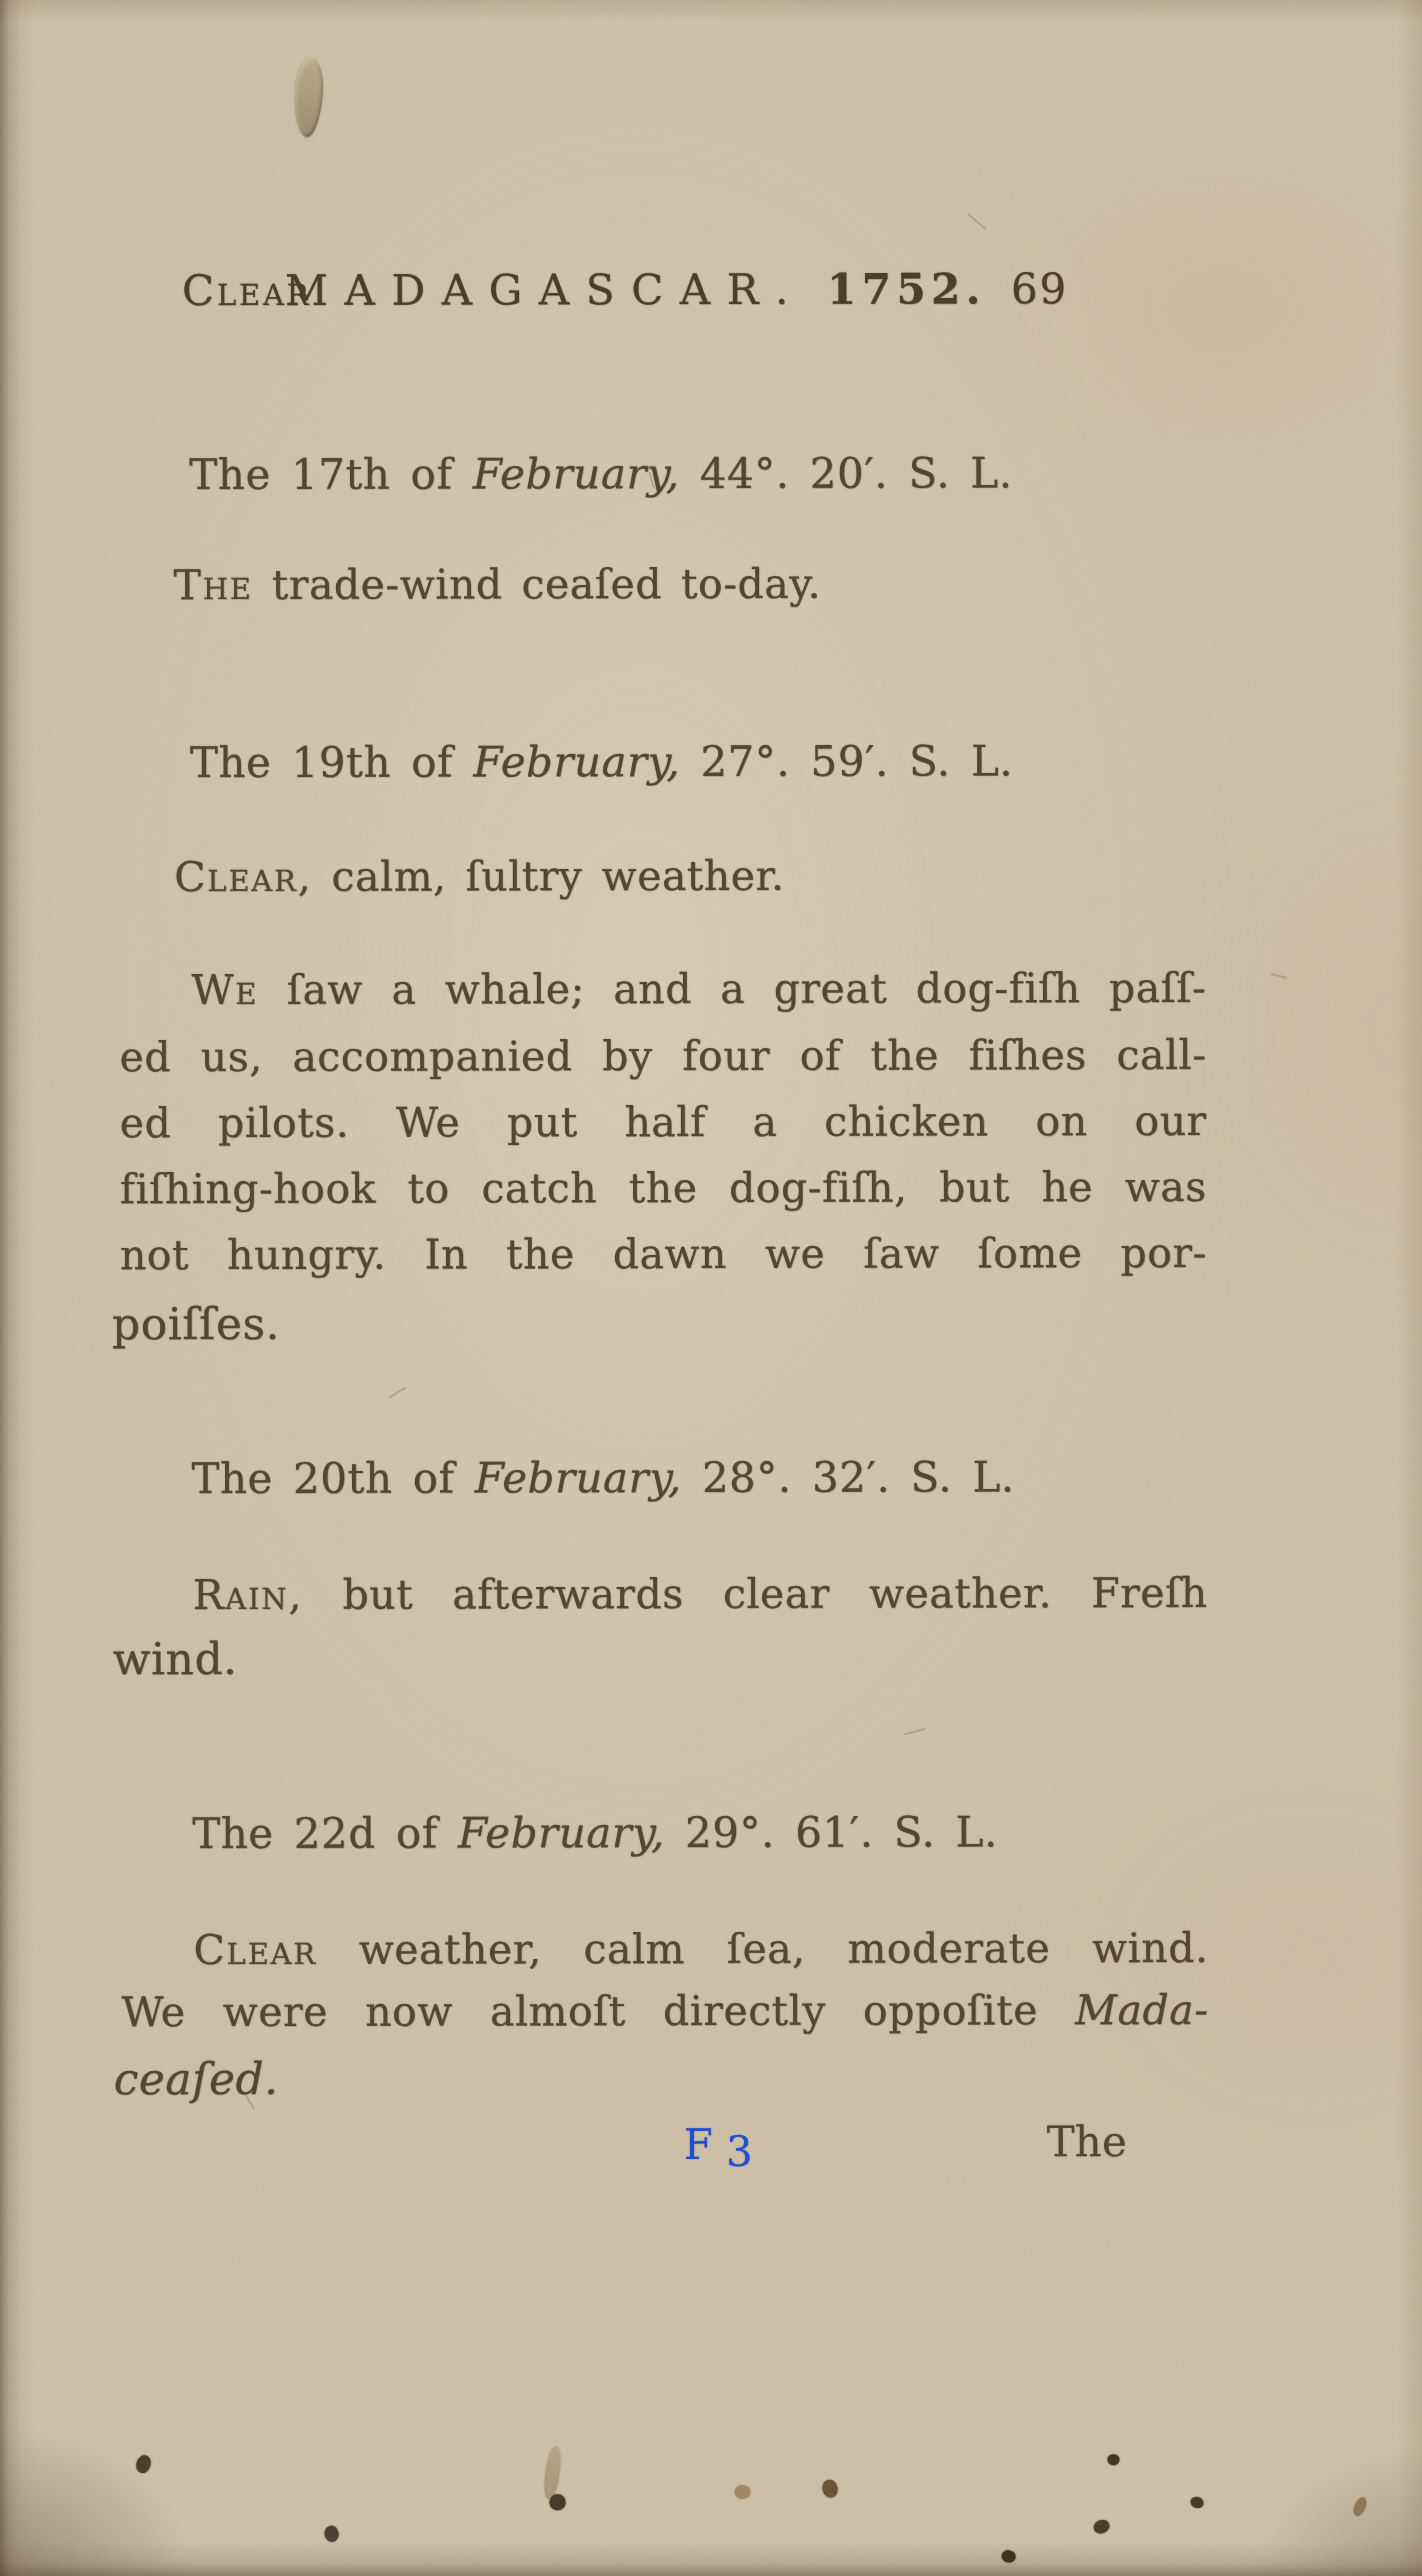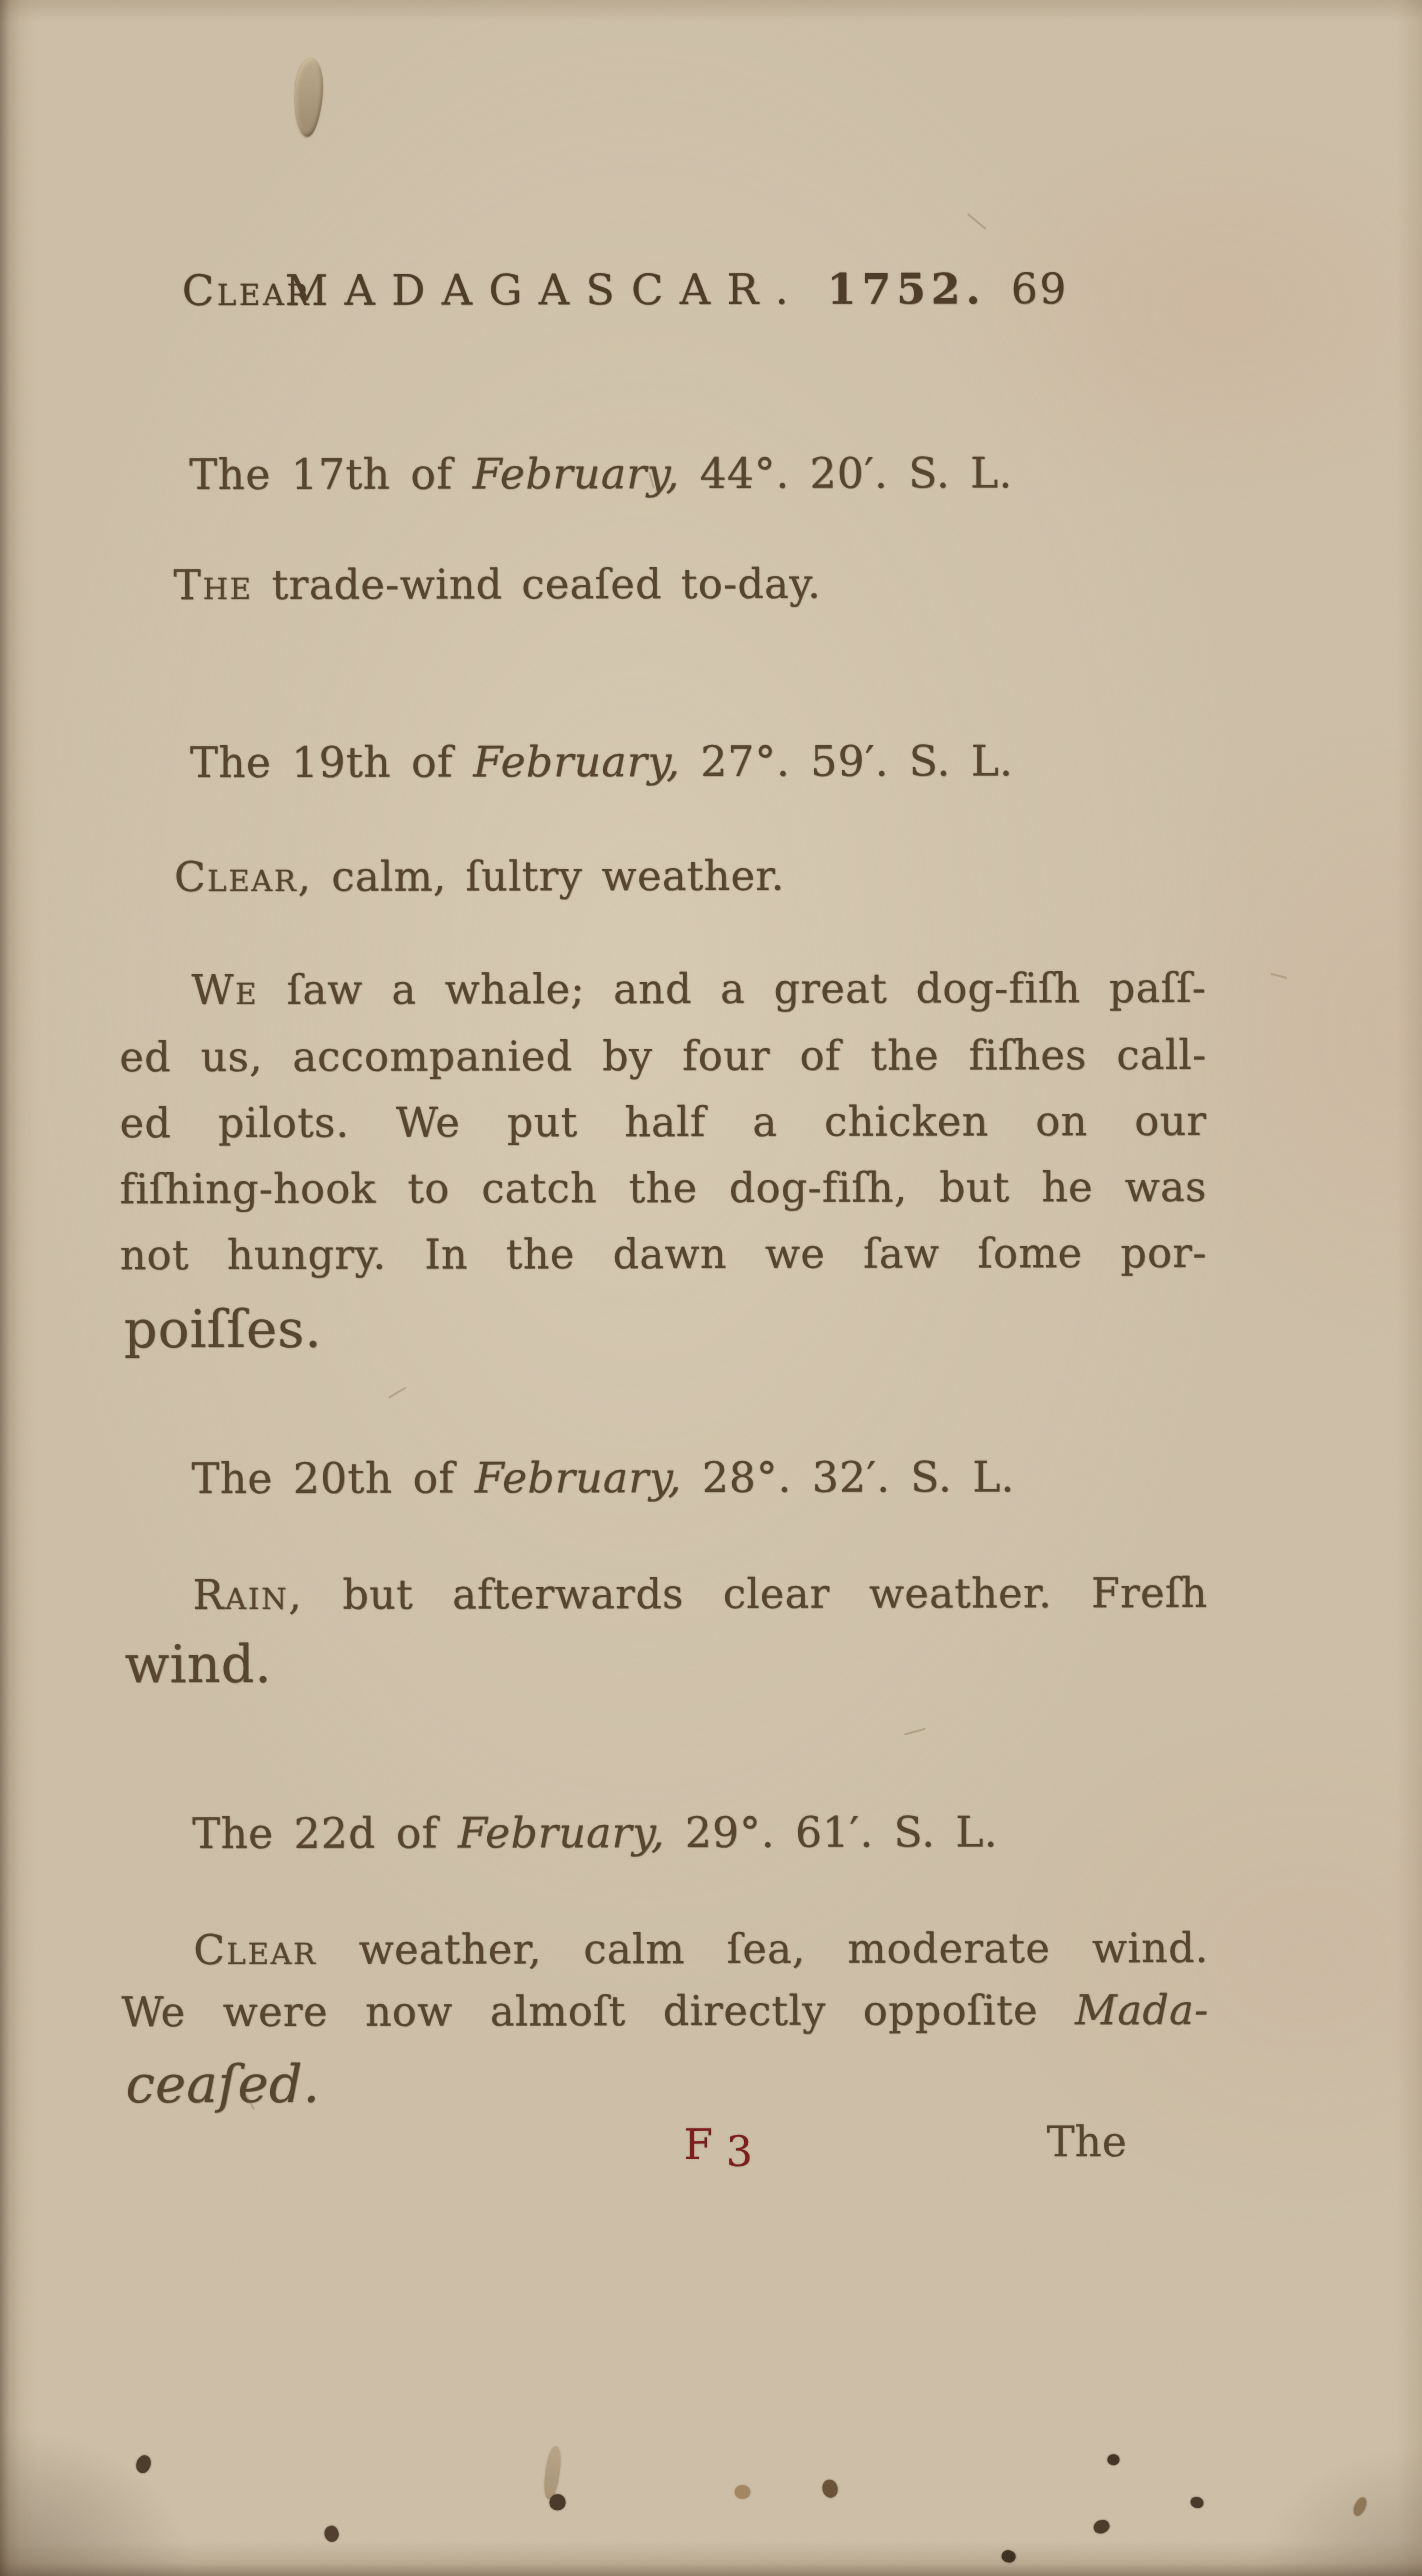--- a/index.html
+++ b/index.html
@@ -21,31 +21,31 @@
   }
   #page{position:absolute;inset:0;transform:rotate(-0.12deg);}
   .grain{position:absolute;left:0;top:0;pointer-events:none;mix-blend-mode:multiply;}
   .ln{position:absolute;color:#57462f;line-height:1.2;
       text-shadow:0 0 1.4px rgba(86,68,46,.55), 0.6px 0.6px 0.5px rgba(86,68,46,.35);
       letter-spacing:0.5px;}
   .date{left:191px;font-size:42px;white-space:nowrap;word-spacing:6.4px;}
   .para-start{left:175px;font-size:41px;white-space:nowrap;word-spacing:5.5px;}
   .just{left:120px;width:1087px;font-size:41px;text-align:justify;text-align-last:justify;word-spacing:3.7px;}
   .ind{padding-left:72px;width:1015px;}
-  .plain{left:124px;font-size:52px;white-space:nowrap;word-spacing:5.5px;text-align:center;}
+  .plain{left:112px;font-size:44px;white-space:nowrap;word-spacing:5.5px;text-align:center;}
   .sc{font-variant:small-caps;letter-spacing:1.8px;}
   .it{font-style:italic;}
   .hdr{position:absolute;top:265px;left:0;width:1423px;height:64px;color:#4e3d29;
        text-shadow:0 0 1.4px rgba(80,62,40,.6), 0.6px 0.6px 0.5px rgba(80,62,40,.35);}
   .hdr span{position:absolute;top:0;}
   .hdr .near{left:184px;font-size:42px;font-variant:small-caps;letter-spacing:2.8px;}
   .hdr .title{left:287px;font-size:42px;letter-spacing:16.6px;}
   .hdr .year{left:829px;font-size:42px;letter-spacing:5.5px;font-weight:bold;}
   .hdr .pageno{left:1013px;font-size:42px;letter-spacing:1.8px;text-align:right;}
-  .footer-sig{position:absolute;top:2120px;left:682px;font-size:42px;color:#7f1d1d;
+  .footer-sig{position:absolute;top:2120px;left:682px;font-size:42px;color:#1d4ed8;
       text-shadow:0 0 1.4px rgba(86,68,46,.5);}
   .footer-sig .num{position:relative;top:7.4px;margin-left:13px;}
   .footer-catch{position:absolute;top:2118px;left:1045px;font-size:42px;color:#57462f;
       text-shadow:0 0 1.4px rgba(86,68,46,.5);}
   .stain{position:absolute;left:297px;top:57px;width:28px;height:79px;
       border-radius:50% 50% 45% 55%/38% 42% 58% 60%;
       background:linear-gradient(180deg, rgba(170,148,112,.50), rgba(118,96,68,.55));
       box-shadow:inset 1.8px 2.8px 4.6px rgba(210,195,162,.8), inset -0.9px -1.8px 3.7px rgba(88,70,46,.7), 0 0.9px 1.8px rgba(100,80,55,.45);
       transform:rotate(4deg);}
   .speck{position:absolute;border-radius:50%;}

